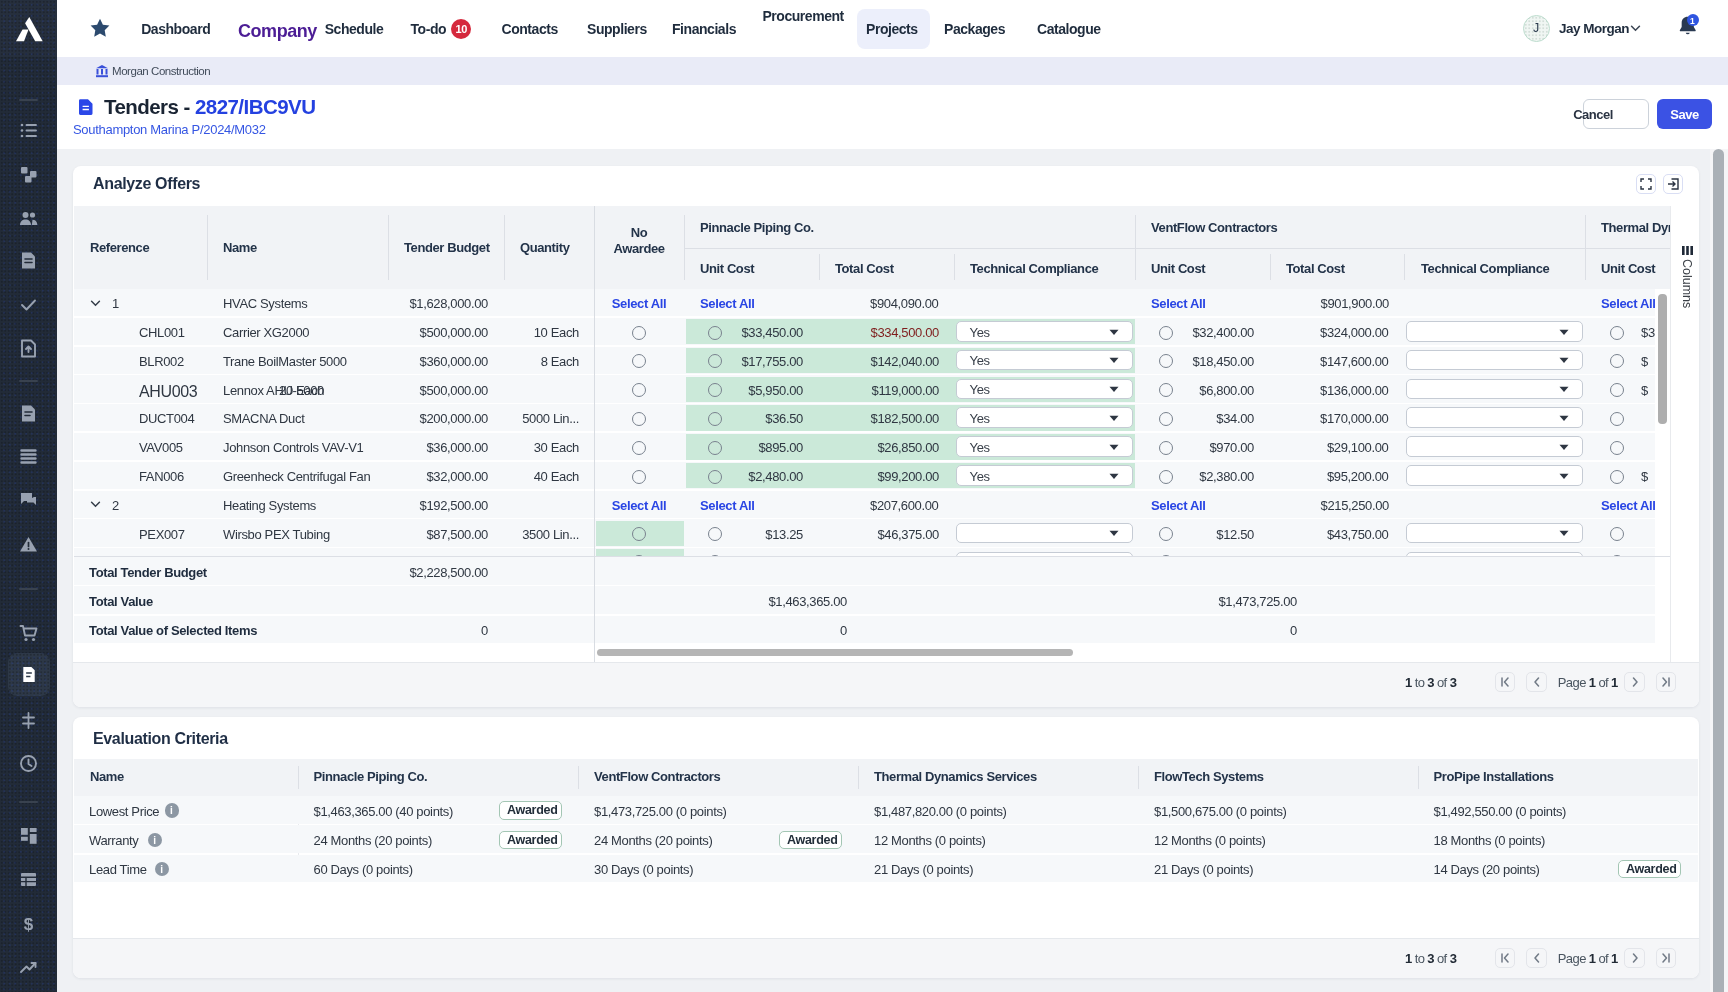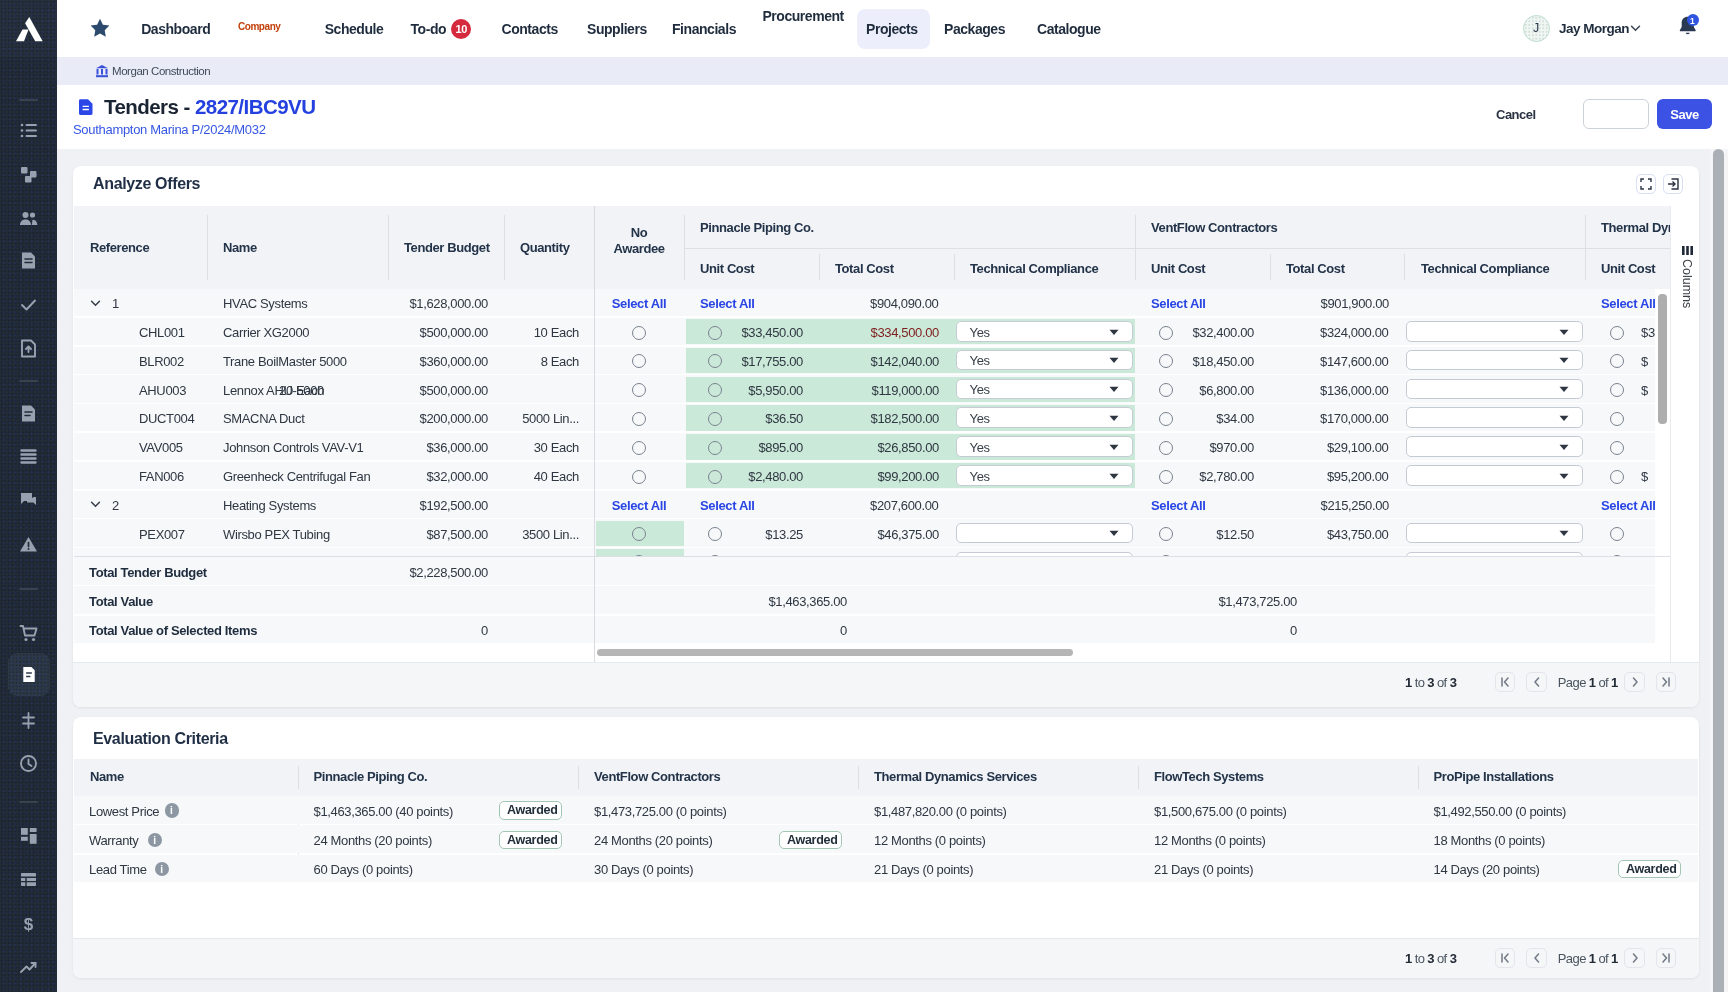--- a/index.html
+++ b/index.html
@@ -93,21 +93,21 @@
     <path d="M3 15 L8.5 9.5 l3 3 L17.5 6"></path>
     <path d="M13.5 6 h4 v4" fill="none"></path>
   </svg>
 <div class="abs" style="left:57px;top:0;width:1671px;height:57px;background:#fff;"></div>
 <svg class="abs" style="left:90px;top:18px" width="20" height="20" viewBox="0 0 20 20">
     <path d="M10 0.8 L12.9 6.7 L19.4 7.6 L14.7 12.2 L15.8 18.7 L10 15.6 L4.2 18.7 L5.3 12.2 L0.6 7.6 L7.1 6.7 Z" fill="#2c4a6e"></path>
   </svg>
 <div class="abs" style="left:857px;top:9px;width:73px;height:40px;background:#eceffb;border-radius:8px;"></div>
 <div class="t" style="left:866px;top:21px;font-size:14px;font-weight:600;letter-spacing:-0.45px;color:#1f2c3d;">Projects</div>
 <div class="t" style="left:141.2px;top:21px;font-size:14px;font-weight:600;letter-spacing:-0.45px;color:#1f2c3d;">Dashboard</div>
-<div class="t" style="left:238px;top:21px;font-size:10px;font-weight:600;letter-spacing:-0.45px;color:#c2410c;">Company</div>
+<div class="t" style="left:238px;top:21px;font-size:18px;font-weight:600;letter-spacing:-0.45px;color:#4c1d95;">Company</div>
 <div class="t" style="left:324.7px;top:21px;font-size:14px;font-weight:600;letter-spacing:-0.45px;color:#1f2c3d;">Schedule</div>
 <div class="t" style="left:410.5px;top:21px;font-size:14px;font-weight:600;letter-spacing:-0.45px;color:#1f2c3d;">To-do</div>
 <div class="t" style="left:501.5px;top:21px;font-size:14px;font-weight:600;letter-spacing:-0.45px;color:#1f2c3d;">Contacts</div>
 <div class="t" style="left:587px;top:21px;font-size:14px;font-weight:600;letter-spacing:-0.45px;color:#1f2c3d;">Suppliers</div>
 <div class="t" style="left:672px;top:21px;font-size:14px;font-weight:600;letter-spacing:-0.45px;color:#1f2c3d;">Financials</div>
 <div class="t" style="left:762.4px;top:8px;font-size:14px;font-weight:600;letter-spacing:-0.45px;color:#1f2c3d;">Procurement</div>
 <div class="t" style="left:944px;top:21px;font-size:14px;font-weight:600;letter-spacing:-0.45px;color:#1f2c3d;">Packages</div>
 <div class="t" style="left:1037px;top:21px;font-size:14px;font-weight:600;letter-spacing:-0.45px;color:#1f2c3d;">Catalogue</div>
 <div class="abs" style="left:451px;top:18.5px;width:20px;height:20px;border-radius:50%;background:#d5293d;"></div>
 <div class="t" style="left:455.5px;top:22.5px;font-size:11px;font-weight:700;color:#fff;">10</div>
@@ -133,21 +133,21 @@
   </svg>
 <div class="t" style="left:112px;top:65px;font-size:11.5px;font-weight:500;letter-spacing:-0.45px;color:#414b5a;">Morgan Construction</div>
 <div class="abs" style="left:57px;top:85px;width:1671px;height:64px;background:#fff;"></div>
 <svg class="abs" style="left:79px;top:99px" width="13.5" height="16.5" viewBox="0 0 15 18">
     <path d="M1.5 0 h8.5 L15 5 v11 a1.5 1.5 0 0 1 -1.5 1.5 h-12 A1.5 1.5 0 0 1 0 16 V1.5 A1.5 1.5 0 0 1 1.5 0 Z" fill="#2b47e8"></path>
     <path d="M4 8 h7 M4 11.5 h7" stroke="#fff" stroke-width="1.5"></path>
   </svg>
 <div class="t" style="left:104px;top:94.5px;font-size:20.5px;font-weight:700;letter-spacing:-0.55px;color:#1a2433;">Tenders - <span style="color:#2441e0;">2827/IBC9VU</span></div>
 <div class="t" style="left:73px;top:121.5px;font-size:13px;font-weight:500;letter-spacing:-0.3px;color:#3556e3;">Southampton Marina P/2024/M032</div>
 <div class="abs" style="left:1583px;top:99px;width:66px;height:30px;background:#fff;border:1px solid #ccd2da;border-radius:6px;"></div>
-<div class="t" style="left:1496px;top:107px;width:66px;text-align:left;font-size:13px;letter-spacing:-0.5px;font-weight:600;color:#2a3342;">Cancel</div>
+<div class="t" style="left:1560px;top:107px;width:66px;text-align:center;font-size:13px;letter-spacing:-0.5px;font-weight:600;color:#2a3342;">Cancel</div>
 <div class="abs" style="left:1657px;top:99px;width:55px;height:30px;background:#3b52e4;border-radius:6px;"></div>
 <div class="t" style="left:1657px;top:107px;width:55px;text-align:center;font-size:13px;letter-spacing:-0.5px;font-weight:600;color:#fff;">Save</div>
 <div class="abs" style="left:57px;top:149px;width:1671px;height:843px;background:#eff1f4;"></div>
 <div class="abs" style="left:1710px;top:149px;width:18px;height:843px;background:#f5f5f7;"></div>
 <div class="abs" style="left:1712.5px;top:149px;width:11px;height:843px;background:#aab0b6;border-radius:6px 6px 0 0;"></div>
 <div class="abs" style="left:73px;top:166px;width:1626px;height:541px;background:#fff;border-radius:8px;box-shadow:0 1px 3px rgba(25,35,60,.08);"></div>
 <div class="t" style="left:93px;top:175px;font-size:16px;font-weight:700;letter-spacing:-0.35px;color:#1f2e45;">Analyze Offers</div>
 <div class="abs" style="left:1636px;top:174px;width:20px;height:20px;background:#fff;border:1px solid #d9def4;border-radius:5px;"></div>
 <svg class="abs" style="left:1640px;top:178px" width="12" height="12" viewBox="0 0 12 12" fill="none" stroke="#2a3342" stroke-width="1.4">
     <path d="M1 4 V1 h3 M8 1 h3 v3 M11 8 v3 H8 M4 11 H1 V8"></path>
@@ -251,21 +251,21 @@
 <div class="t" style="left:954px;width:300px;text-align:right;top:353.8px;font-size:13px;color:#2f3742;">$18,450.00</div>
 <div class="t" style="left:1088.5px;width:300px;text-align:right;top:353.8px;font-size:13px;color:#2f3742;">$147,600.00</div>
 <div class="abs" style="left:1406px;top:349.8px;width:177px;height:20.5px;background:#fff;border:1px solid #c5cbd4;border-radius:5px;"></div>
 <svg class="abs" style="left:1559px;top:357.3px" width="10" height="7" viewBox="0 0 10 7">
     <path d="M0.5 0.8 L5 6 L9.5 0.8 Z" fill="#2e3642"></path>
   </svg>
 <div class="abs" style="left:1609.5px;top:354.4px;width:14px;height:14px;border-radius:50%;border:1.6px solid #79828e;"></div>
 <div class="t" style="left:1641px;top:353.8px;font-size:13px;color:#2f3742;">$</div>
 <div class="abs" style="left:685.5px;top:376.59999999999997px;width:448.0px;height:25.400000000000034px;background:#cbe9d9;"></div>
 <div class="abs" style="left:954px;top:376.59999999999997px;width:181px;height:25.400000000000034px;background:#cbe9d9;"></div>
-<div class="t" style="left:139px;top:382.59999999999997px;font-size:13px;color:#2f3742;">AHU003</div>
+<div class="t" style="left:139px;top:382.59999999999997px;font-size:16px;color:#2f3742;">AHU003</div>
 <div class="t" style="left:223px;top:382.59999999999997px;font-size:13px;color:#2f3742;">Lennox AHU-5000</div>
 <div class="t" style="left:188px;width:300px;text-align:right;top:382.59999999999997px;font-size:13px;color:#2f3742;">$500,000.00</div>
 <div class="t" style="left:279px;width:300px;top:382.59999999999997px;font-size:13px;color:#2f3742;">20 Each</div>
 <div class="abs" style="left:632px;top:383.19999999999993px;width:14px;height:14px;border-radius:50%;border:1.6px solid #79828e;"></div>
 <div class="abs" style="left:707.5px;top:383.19999999999993px;width:14px;height:14px;border-radius:50%;border:1.6px solid #79828e;"></div>
 <div class="t" style="left:503px;width:300px;text-align:right;top:382.59999999999997px;font-size:13px;color:#2f3742;">$5,950.00</div>
 <div class="t" style="left:639px;width:300px;text-align:right;top:382.59999999999997px;font-size:13px;color:#2f3742;">$119,000.00</div>
 <div class="abs" style="left:956px;top:378.59999999999997px;width:177px;height:20.5px;background:#fff;border:1px solid #c5cbd4;border-radius:5px;"></div>
 <div class="t" style="left:969.5px;top:382.09999999999997px;font-size:13px;color:#39404a;">Yes</div>
 <svg class="abs" style="left:1109px;top:386.09999999999997px" width="10" height="7" viewBox="0 0 10 7">
@@ -335,21 +335,21 @@
 <div class="abs" style="left:632px;top:469.59999999999997px;width:14px;height:14px;border-radius:50%;border:1.6px solid #79828e;"></div>
 <div class="abs" style="left:707.5px;top:469.59999999999997px;width:14px;height:14px;border-radius:50%;border:1.6px solid #79828e;"></div>
 <div class="t" style="left:503px;width:300px;text-align:right;top:469.0px;font-size:13px;color:#2f3742;">$2,480.00</div>
 <div class="t" style="left:639px;width:300px;text-align:right;top:469.0px;font-size:13px;color:#2f3742;">$99,200.00</div>
 <div class="abs" style="left:956px;top:465.0px;width:177px;height:20.5px;background:#fff;border:1px solid #c5cbd4;border-radius:5px;"></div>
 <div class="t" style="left:969.5px;top:468.5px;font-size:13px;color:#39404a;">Yes</div>
 <svg class="abs" style="left:1109px;top:472.5px" width="10" height="7" viewBox="0 0 10 7">
     <path d="M0.5 0.8 L5 6 L9.5 0.8 Z" fill="#2e3642"></path>
   </svg>
 <div class="abs" style="left:1158.5px;top:469.59999999999997px;width:14px;height:14px;border-radius:50%;border:1.6px solid #79828e;"></div>
-<div class="t" style="left:954px;width:300px;text-align:right;top:469.0px;font-size:13px;color:#2f3742;">$2,780.00</div>
+<div class="t" style="left:954px;width:300px;text-align:right;top:469.0px;font-size:13px;color:#2f3742;">$2,380.00</div>
 <div class="t" style="left:1088.5px;width:300px;text-align:right;top:469.0px;font-size:13px;color:#2f3742;">$95,200.00</div>
 <div class="abs" style="left:1406px;top:465.0px;width:177px;height:20.5px;background:#fff;border:1px solid #c5cbd4;border-radius:5px;"></div>
 <svg class="abs" style="left:1559px;top:472.5px" width="10" height="7" viewBox="0 0 10 7">
     <path d="M0.5 0.8 L5 6 L9.5 0.8 Z" fill="#2e3642"></path>
   </svg>
 <div class="abs" style="left:1609.5px;top:469.59999999999997px;width:14px;height:14px;border-radius:50%;border:1.6px solid #79828e;"></div>
 <div class="t" style="left:1641px;top:469.0px;font-size:13px;color:#2f3742;">$</div>
 <svg class="abs" style="left:90px;top:501.1px" width="11" height="7" viewBox="0 0 12 8" fill="none" stroke="#333c48" stroke-width="1.7" stroke-linecap="round">
     <path d="M1.5 1.5 L6 6 L10.5 1.5"></path>
   </svg>

